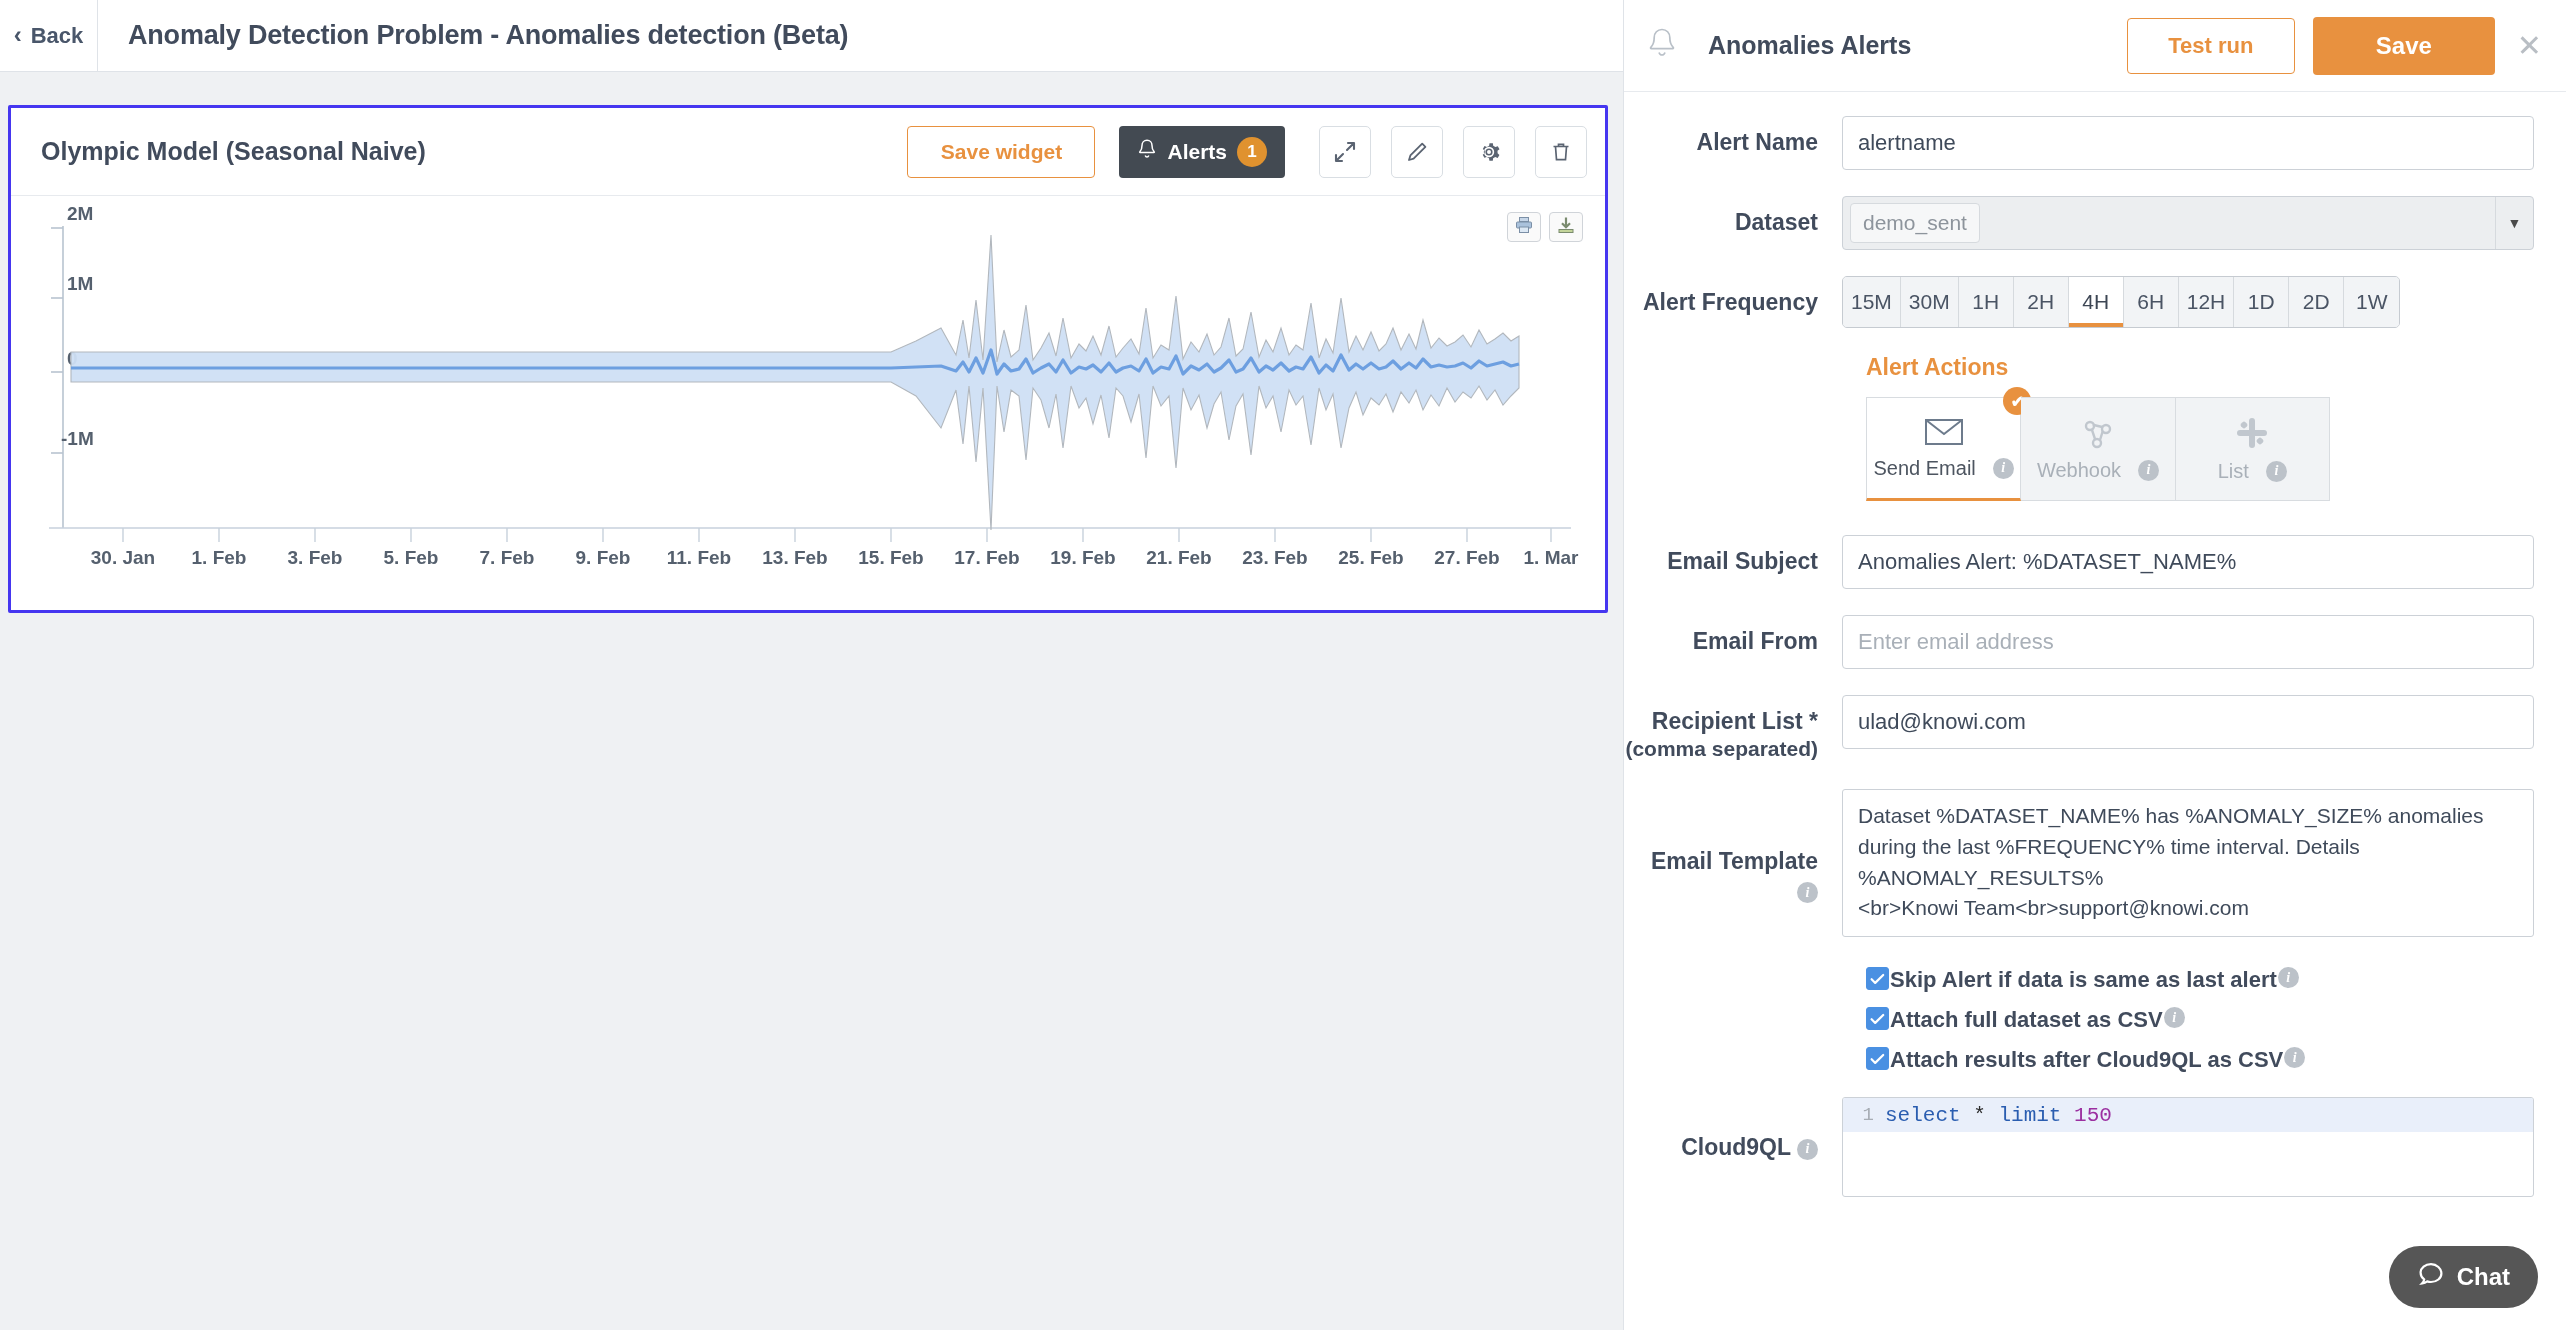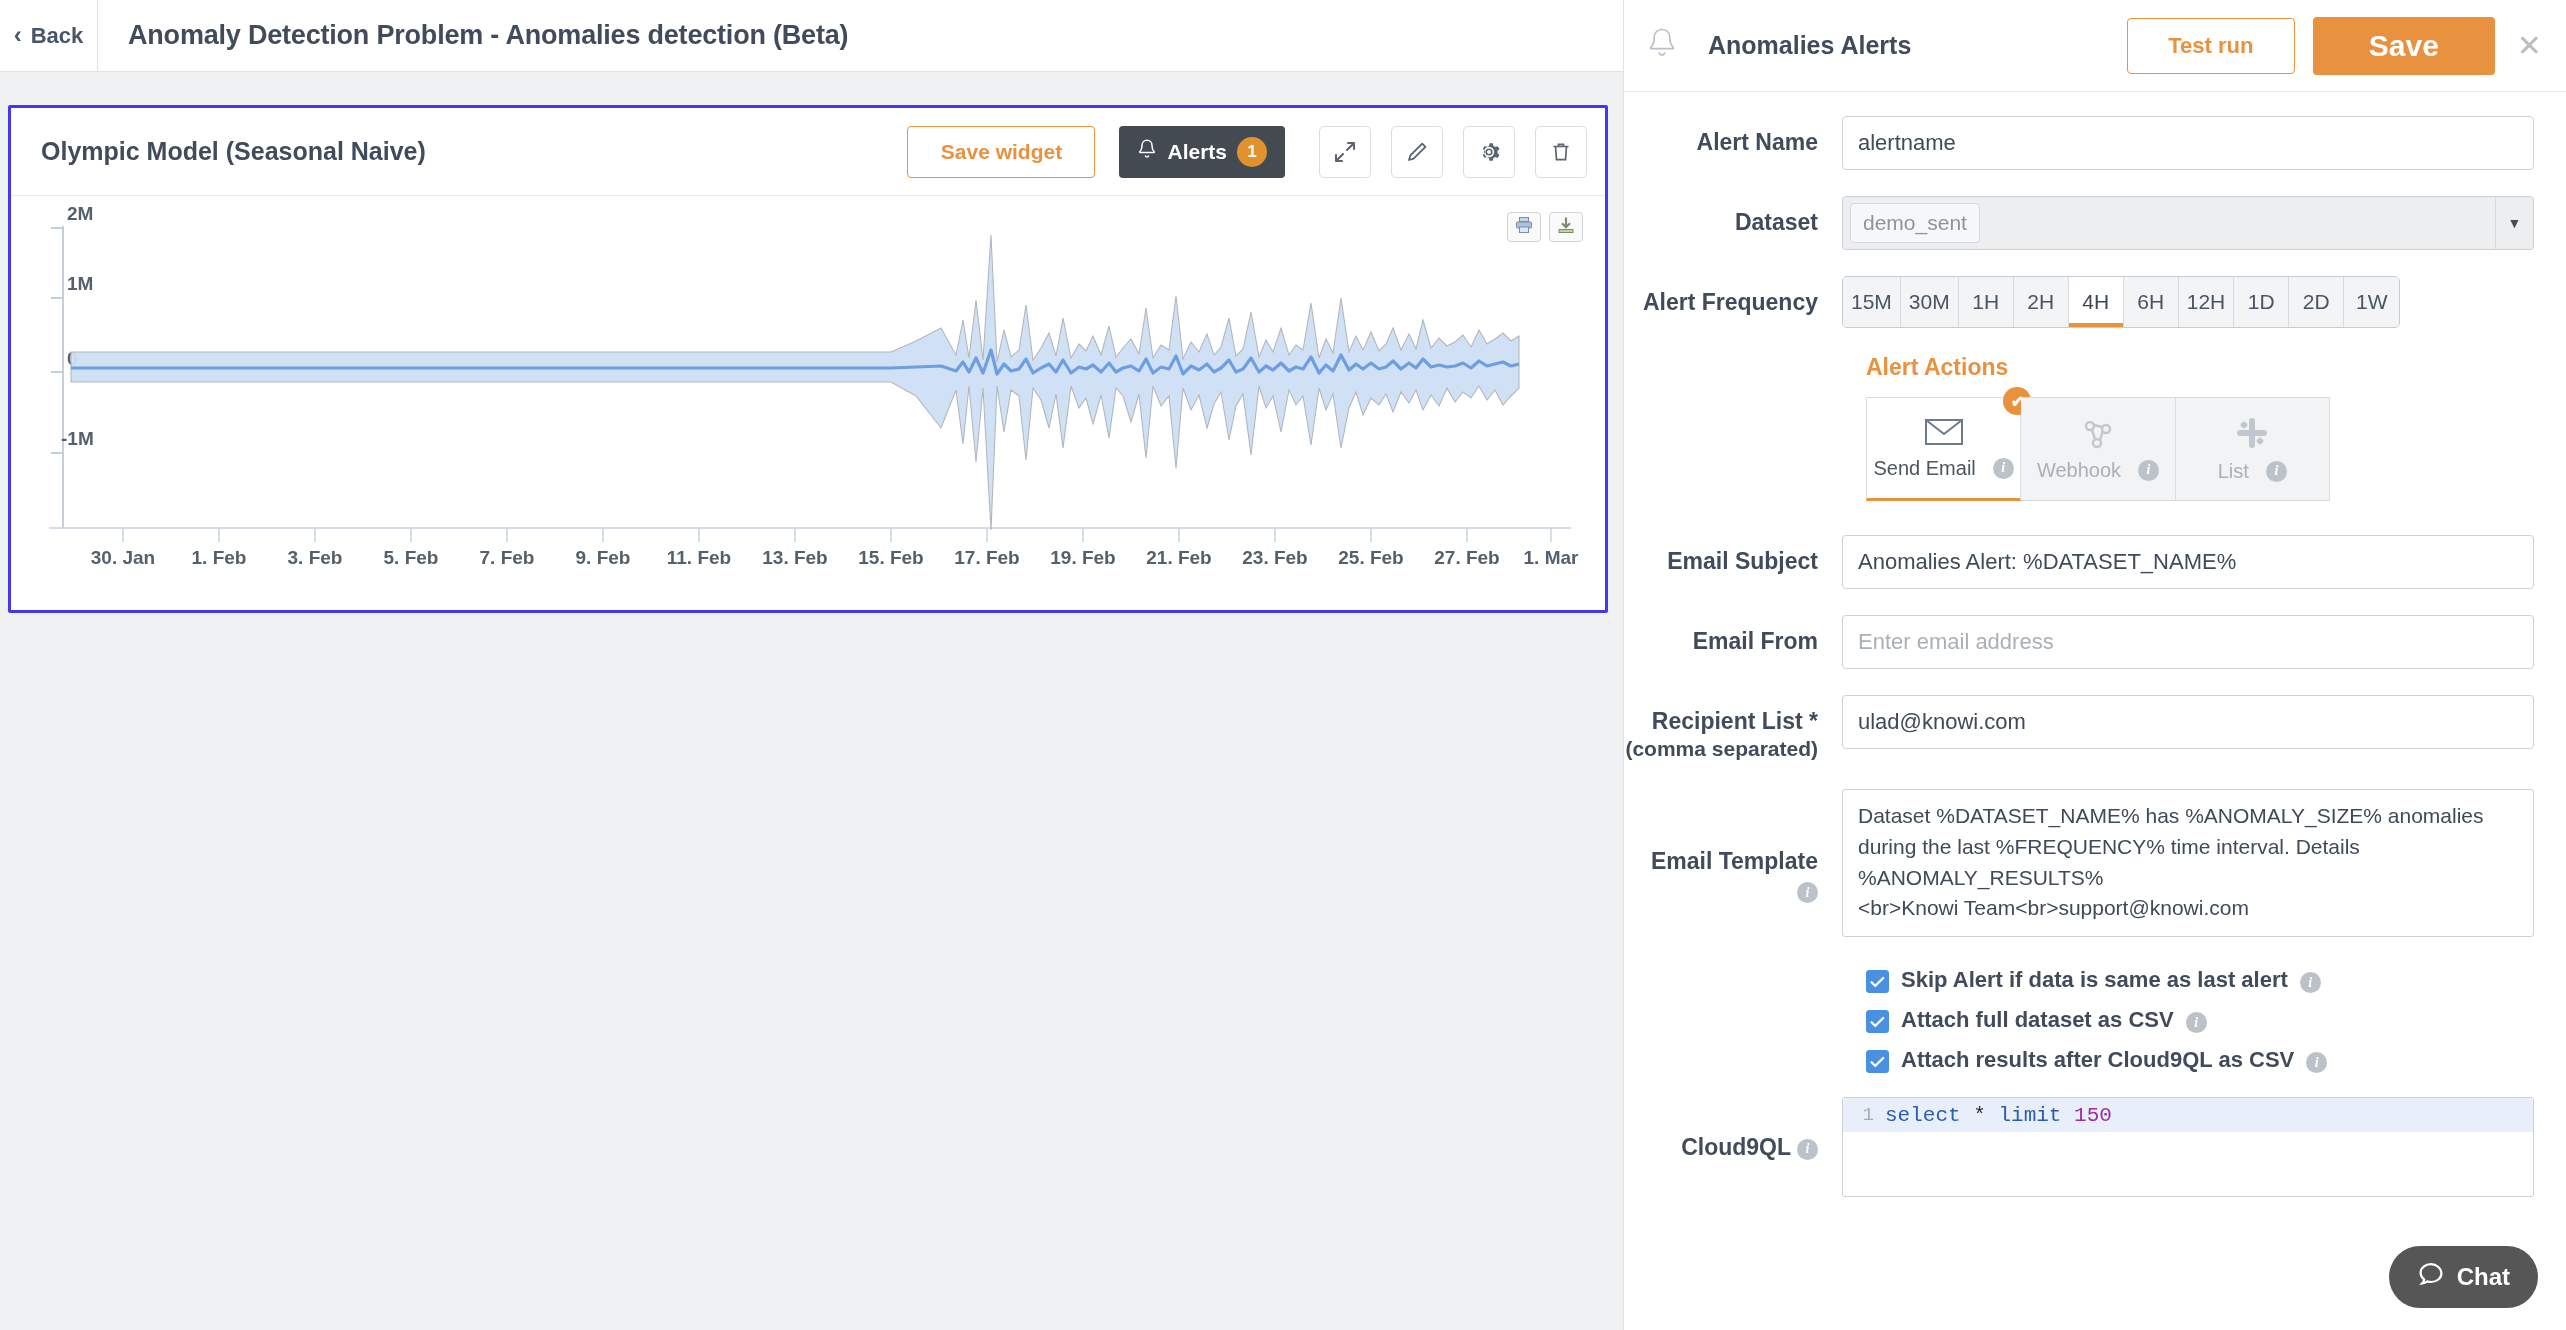--- a/index.html
+++ b/index.html
@@ -137,21 +137,21 @@
     border: 1px solid #e8913f; border-radius: 4px;
     background: #fff; color: #e8913f;
     font-size: 22px; font-weight: bold;
     display: flex; align-items: center; justify-content: center;
     cursor: pointer;
   }
   .btn-save {
     height: 58px; min-width: 182px;
     border-radius: 4px;
     background: #e8913f; color: #fff;
-    font-size: 30px; font-weight: bold;
+    font-size: 24px; font-weight: bold;
     display: flex; align-items: center; justify-content: center;
     cursor: pointer;
     margin-left: 18px;
   }
   #panel-close {
     margin-left: 22px; color: #b9bec4; font-size: 30px;
     cursor: pointer; line-height: 1; font-weight: 300;
   }
 
   #panel-body { padding: 24px 32px 0 0; }
@@ -272,21 +272,21 @@
     width: 100%; height: 148px;
     border: 1px solid #ccd1d7; border-radius: 3px;
     font-size: 21px; color: #3f4a5a;
     padding: 11px 15px;
     line-height: 1.46;
     font-family: "Liberation Sans", sans-serif;
     resize: none; outline: none;
   }
 
   .cbrow {
-    display: flex; align-items: flex-end; gap: 12px;
+    display: flex; align-items: flex-start; gap: 1px;
     margin-left: 242px; margin-bottom: 14px;
   }
   .cb {
     width: 23px; height: 23px; border-radius: 3px;
     background: #4a90e2; border: 1px solid #4a90e2;
     display: flex; align-items: center; justify-content: center;
     cursor: pointer; flex: none;
   }
   .cb svg { display:block; }
   .cb-label { font-size: 22px; font-weight: bold; color: #414b5c; }

